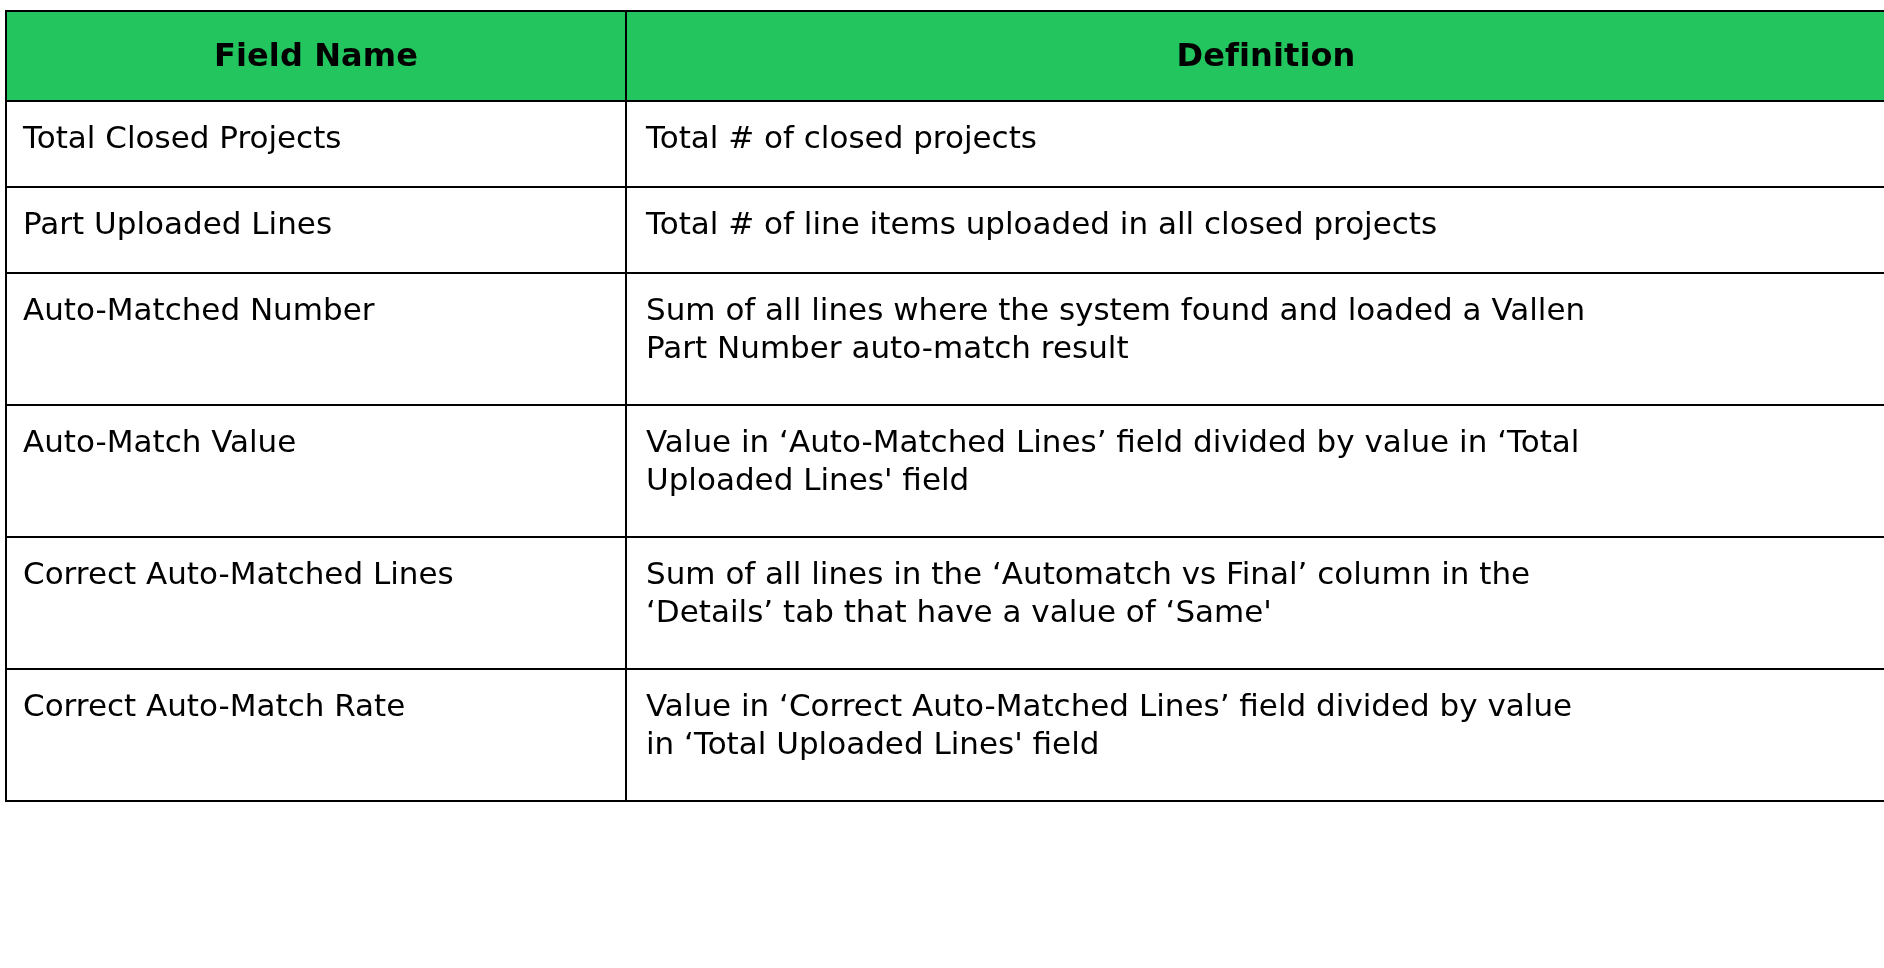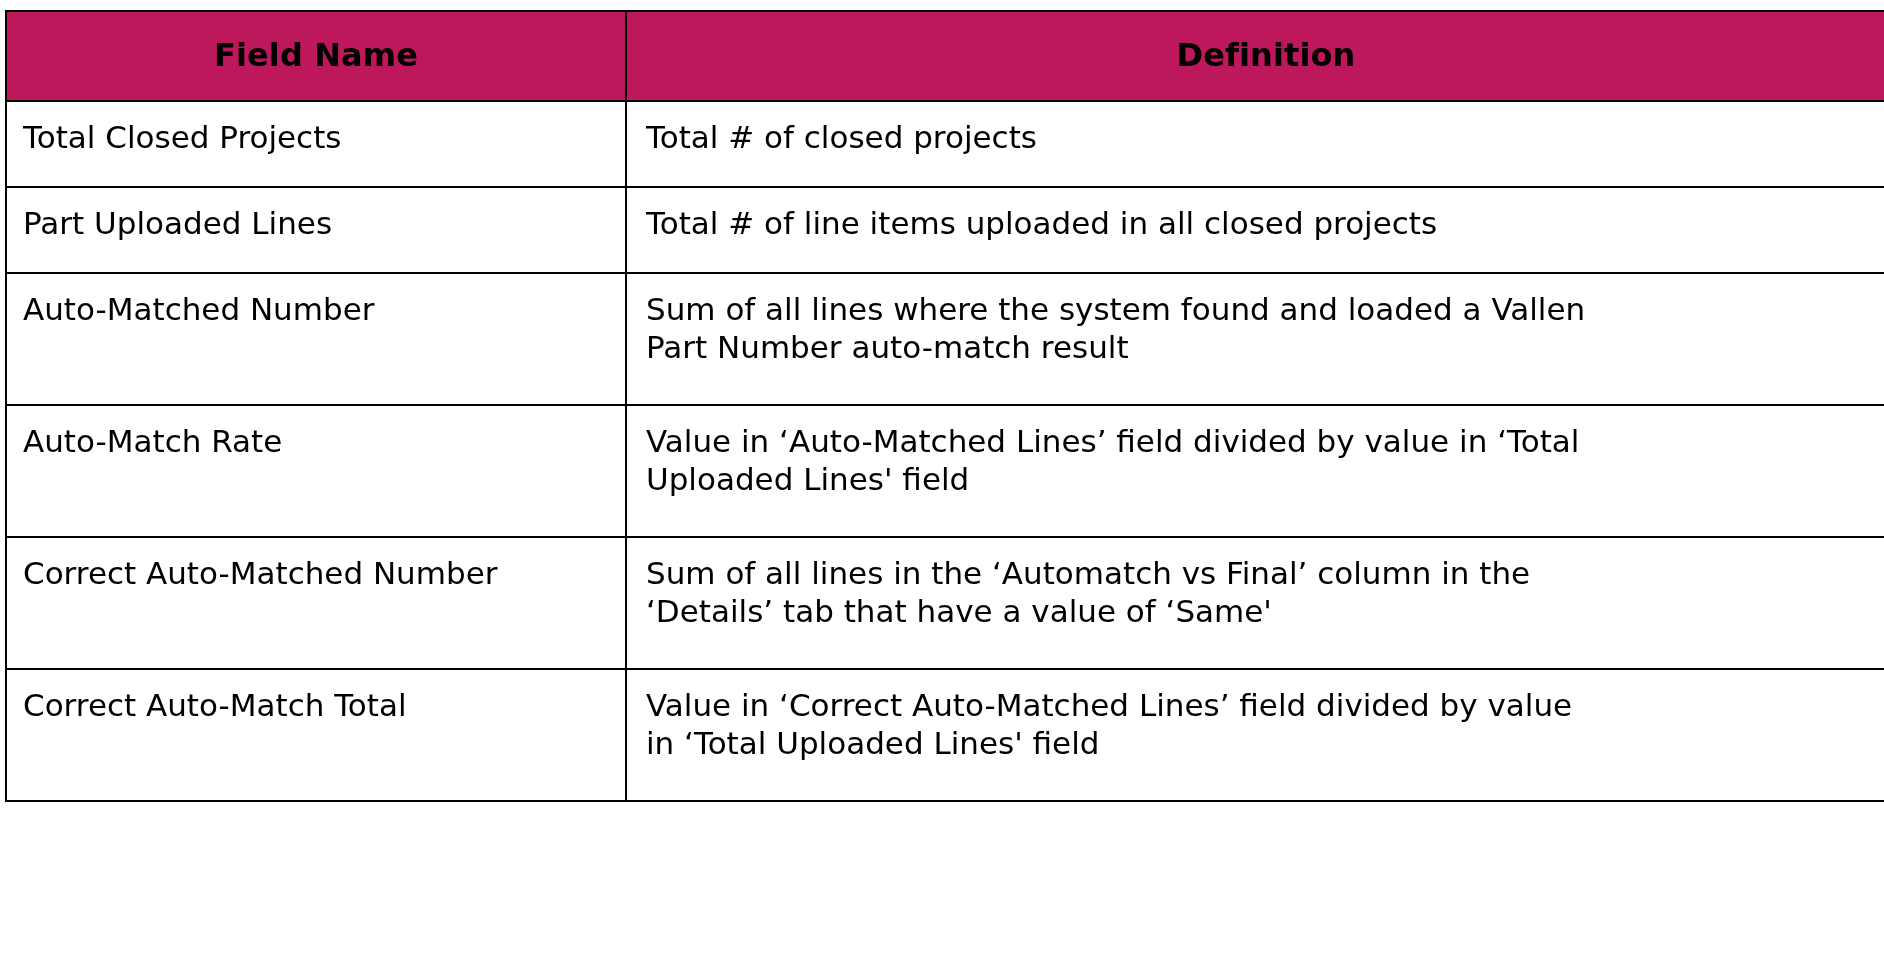--- a/index.html
+++ b/index.html
@@ -42,21 +42,21 @@
 
   table.definition-table th,
   table.definition-table td {
     border: 2px solid #000000;
     vertical-align: top;
     padding: 0;
   }
 
   
   thead tr.header-row th {
-    background: #be185d;
+    background: #22c55e;
     height: 88px;
     text-align: center;
     vertical-align: middle;
     padding: 0 10px;
   }
   .header-label {
     font-size: 32px;
     font-weight: bold;
     color: #000000;
     letter-spacing: 0.1px;
@@ -131,41 +131,41 @@
             <div class="cell-text">Auto-Matched Number</div>
           </td>
           <td class="def-cell">
             <div class="cell-text">Sum of all lines where the system found and loaded a Vallen
 Part Number auto-match result</div>
           </td>
         </tr>
 
         <tr class="row-h-double">
           <td class="field-cell">
-            <div class="cell-text">Auto-Match Rate</div>
+            <div class="cell-text">Auto-Match Value</div>
           </td>
           <td class="def-cell">
             <div class="cell-text">Value in ‘Auto-Matched Lines’ field divided by value in ‘Total
 Uploaded Lines' field</div>
           </td>
         </tr>
 
         <tr class="row-h-double">
           <td class="field-cell">
-            <div class="cell-text">Correct Auto-Matched Number</div>
+            <div class="cell-text">Correct Auto-Matched Lines</div>
           </td>
           <td class="def-cell">
             <div class="cell-text">Sum of all lines in the ‘Automatch vs Final’ column in the
 ‘Details’ tab that have a value of ‘Same'</div>
           </td>
         </tr>
 
         <tr class="row-h-double">
           <td class="field-cell">
-            <div class="cell-text">Correct Auto-Match Total</div>
+            <div class="cell-text">Correct Auto-Match Rate</div>
           </td>
           <td class="def-cell">
             <div class="cell-text">Value in ‘Correct Auto-Matched Lines’ field divided by value
 in ‘Total Uploaded Lines' field</div>
           </td>
         </tr>
 
       </tbody>
     </table>
   </div>

